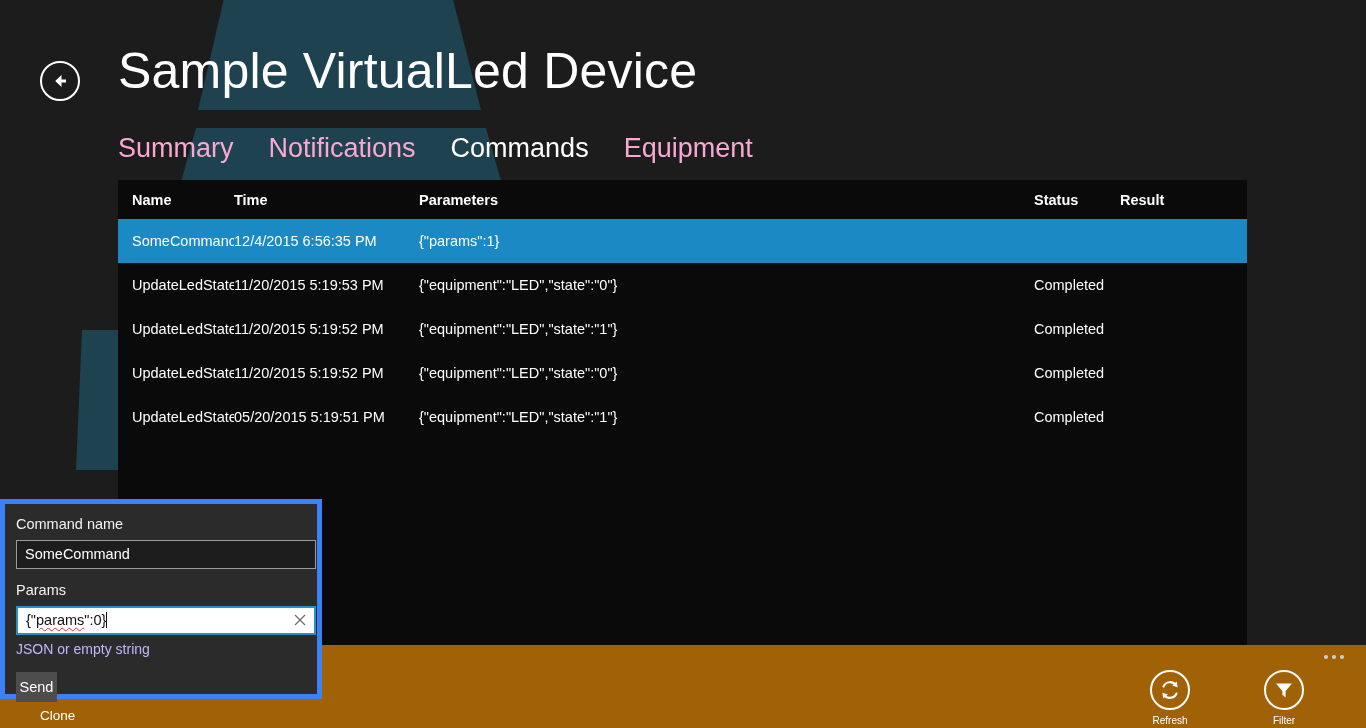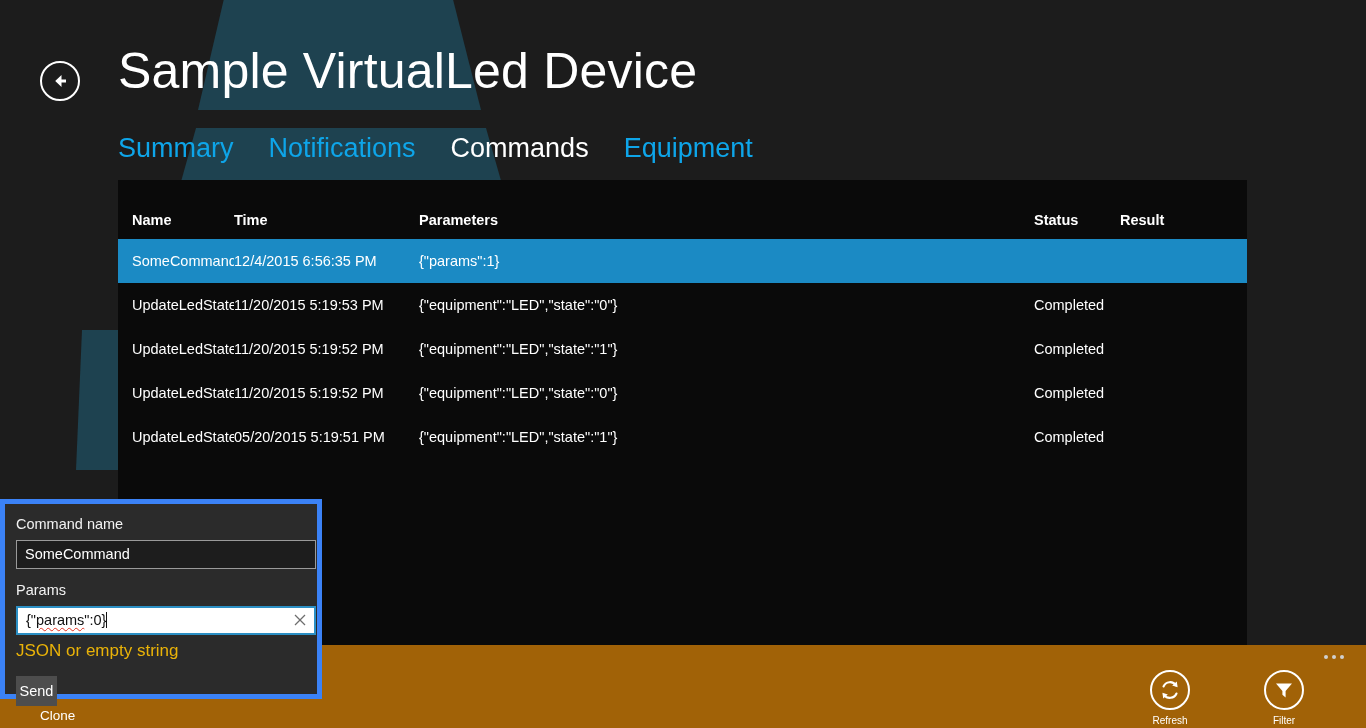--- a/index.html
+++ b/index.html
@@ -71,21 +71,21 @@
     left: 118px;
     top: 134px;
     display: flex;
     align-items: baseline;
     gap: 35px;
     z-index: 2;
   }
   .tab {
     font-size: 27px;
     font-weight: 300;
-    color: #0ea5e9;
+    color: #f9a8d4;
     cursor: pointer;
     white-space: nowrap;
     line-height: 1.1;
   }
   .tab.active { color: #ffffff; }
 
   
   .grid {
     position: absolute;
     left: 118px;
@@ -98,21 +98,20 @@
   }
 
   .grid-header {
     display: flex;
     align-items: center;
     height: 39px;
     font-size: 14.5px;
     font-weight: bold;
     color: #ffffff;
     background: #0a0a0a;
-    margin-top: 20px;
   }
   .grid-header .cell { white-space: nowrap; }
 
   .grid-row {
     display: flex;
     align-items: center;
     height: 44px;
     font-size: 14.5px;
     color: #ffffff;
     background: transparent;
@@ -259,22 +258,22 @@
   .clear-x {
     position: absolute;
     right: 8px;
     top: 6px;
     width: 16px;
     height: 16px;
     cursor: pointer;
   }
 
   .hint {
-    font-size: 17px;
-    color: #eab308;
+    font-size: 14px;
+    color: #c4b5fd;
     margin-top: 7px;
     line-height: 1.1;
   }
 
   .send-btn {
     margin-top: 15px;
     width: 41px;
     height: 30px;
     background: #4d4d4d;
     border: none;

